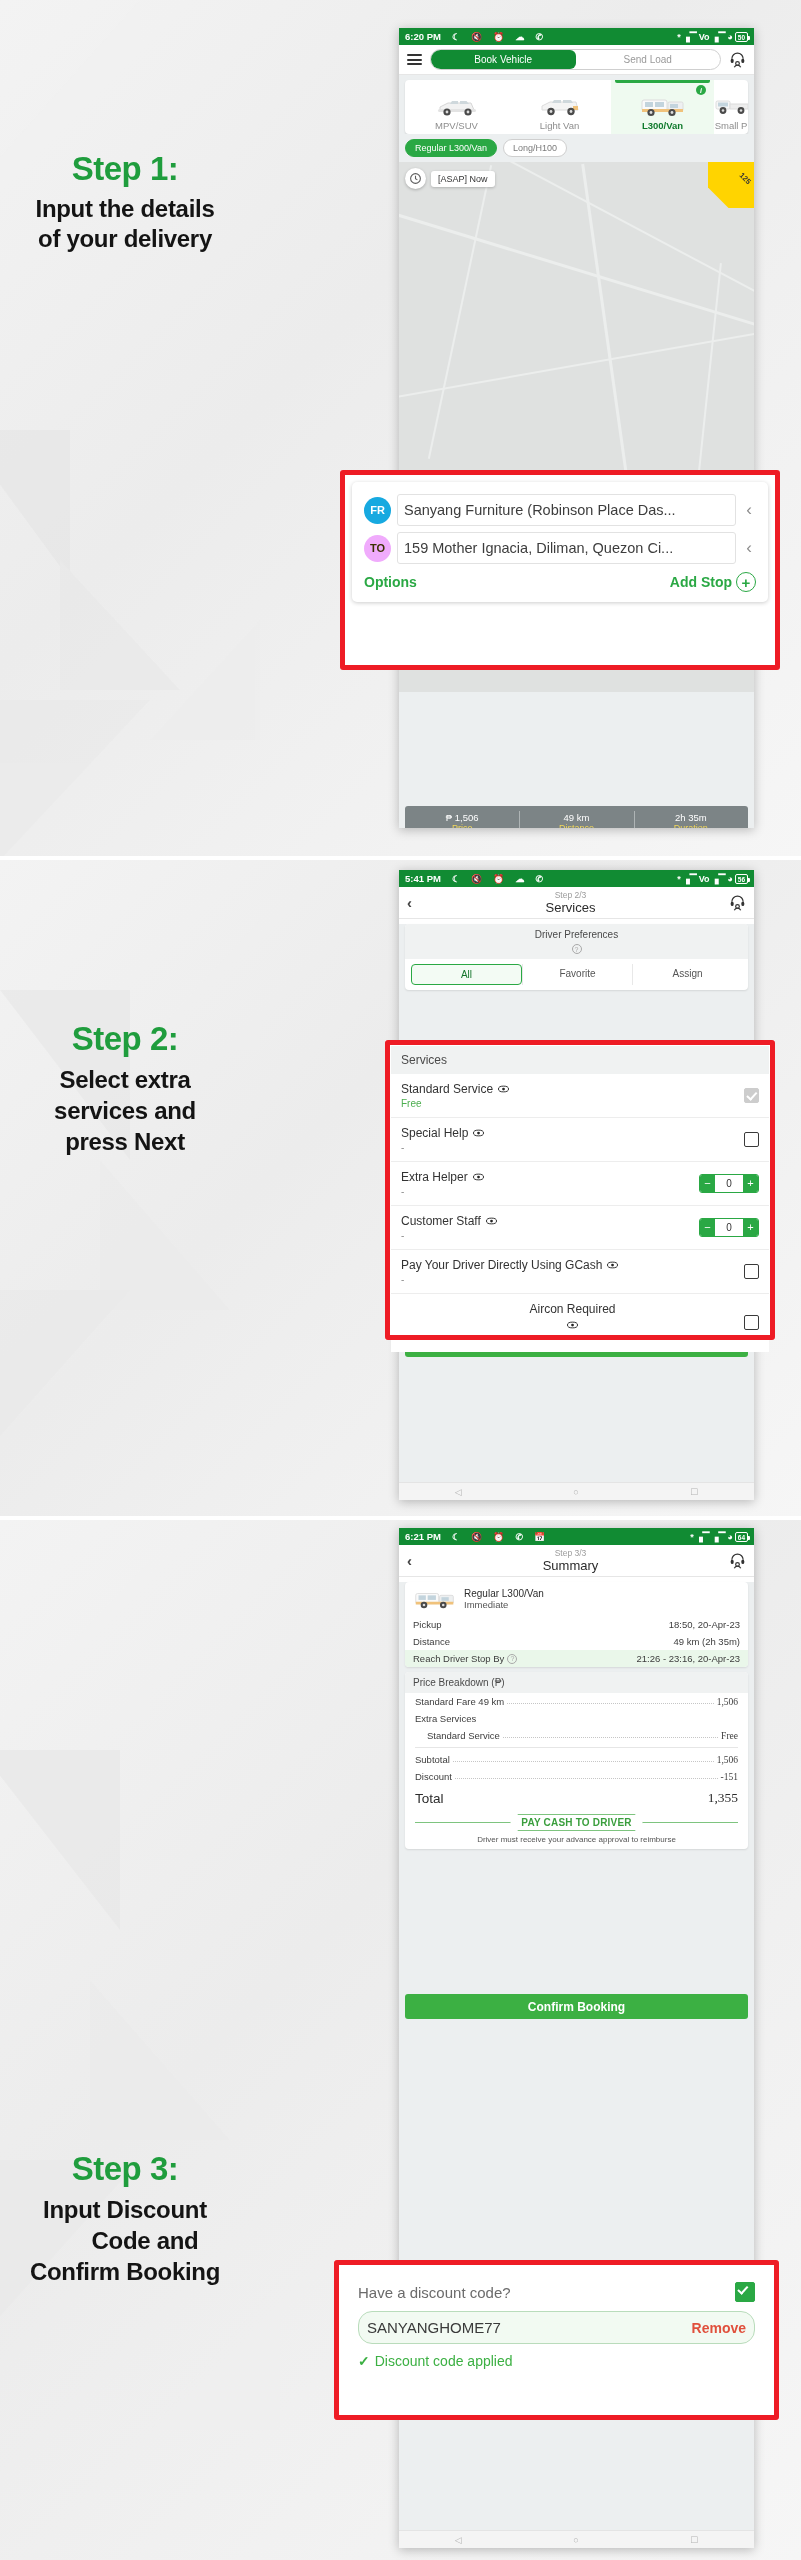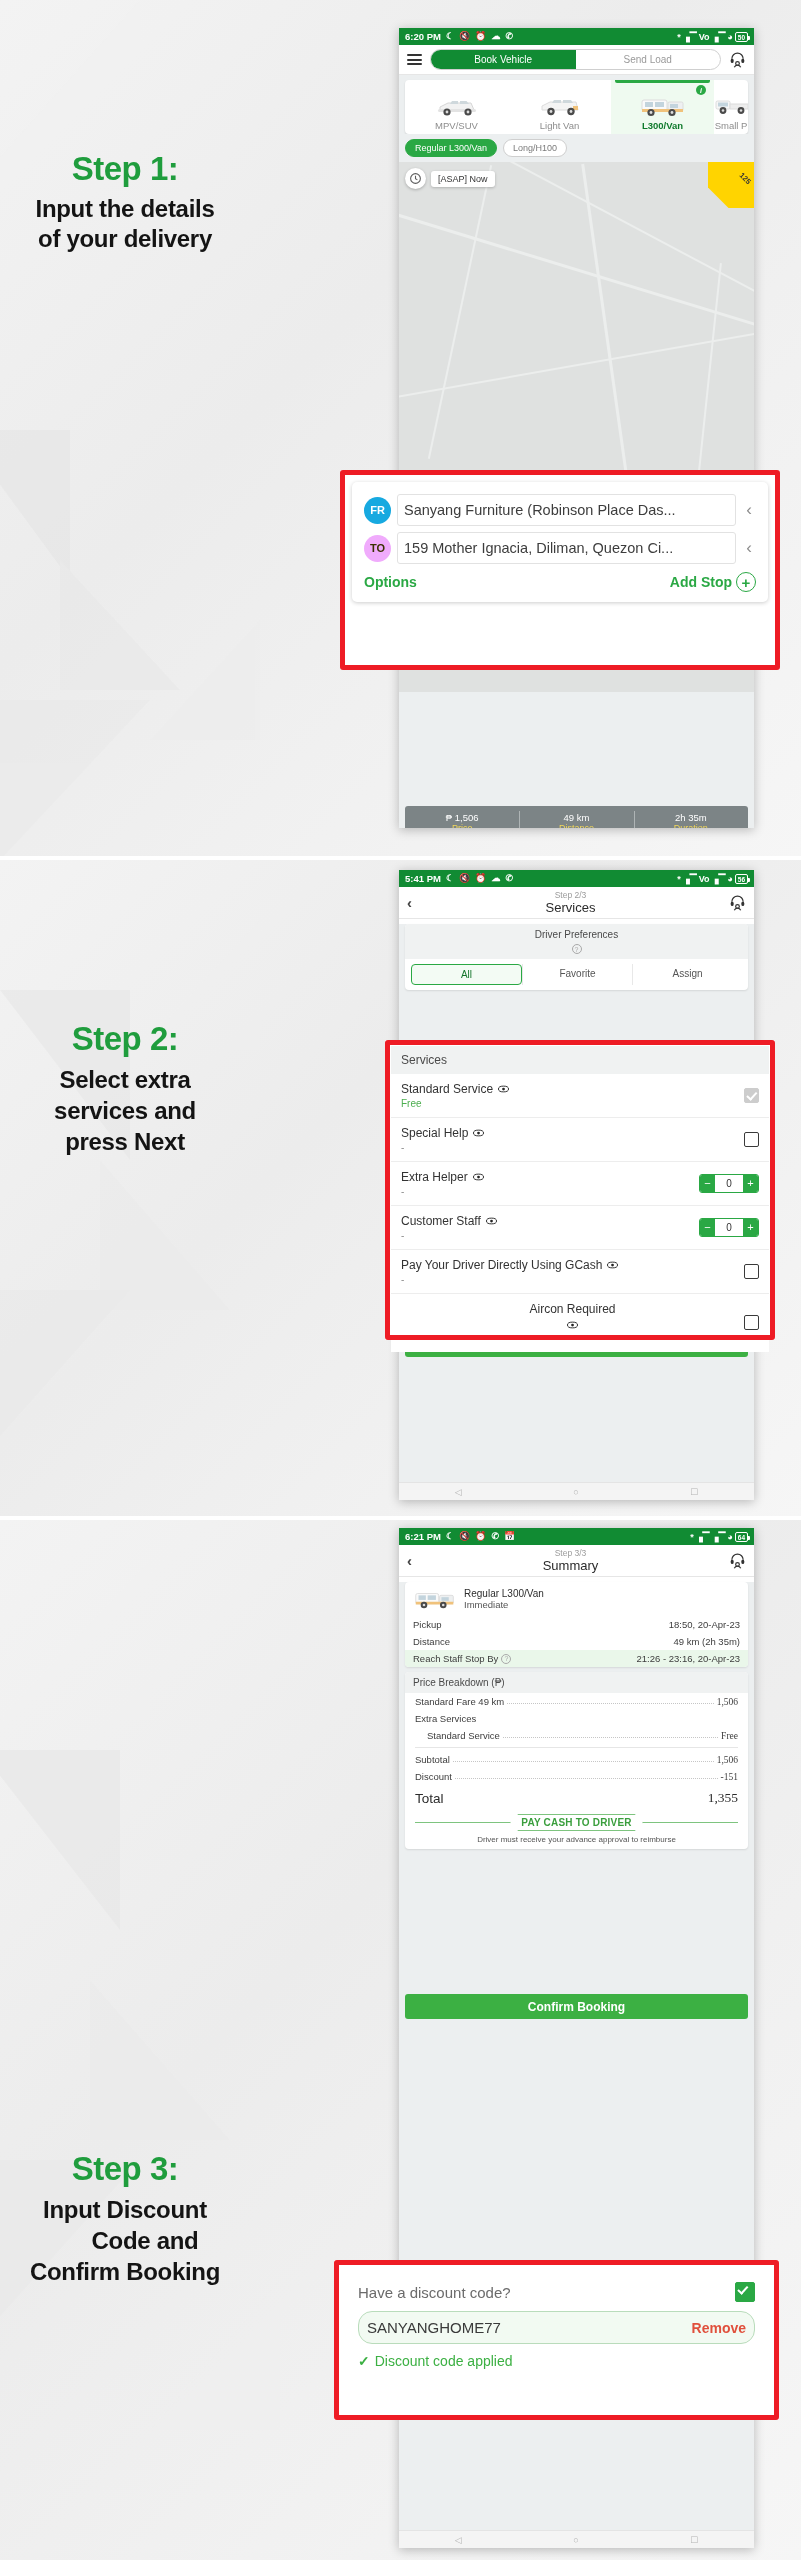--- a/index.html
+++ b/index.html
@@ -45,21 +45,21 @@
     position:absolute;
     background:#fff;
     box-shadow:0 2px 10px rgba(0,0,0,.25);
     overflow:hidden;
   }
   .statusbar {
     background:#118b33; color:#fff; height:17px;
     display:flex; align-items:center; justify-content:space-between;
     padding:0 6px; font-size:9.5px; font-weight:bold;
   }
-  .sb-left { display:flex; gap:5px; white-space:nowrap;}
+  .sb-left { display:flex; align-items:center; gap:11px; white-space:nowrap;}
   .sb-right { display:flex; align-items:center; gap:2px; font-size:8px;}
   .sb-ico { font-size:9px; }
   .batt {
     border:1.2px solid #fff; border-radius:2px; padding:0 2px;
     font-size:6.5px; line-height:9px; height:10px; display:inline-block;
     position:relative;
   }
   .batt::after{content:"";position:absolute;right:-3px;top:3px;width:2px;height:4px;background:#fff;border-radius:0 1px 1px 0;}
 
   
@@ -70,21 +70,21 @@
   .hamburger { width:15px; display:flex; flex-direction:column; gap:2.5px; }
   .hamburger span { display:block; height:2px; background:#333; border-radius:1px; }
   .segment {
     flex:1; display:flex; height:21px; border:1px solid #cfcfcf;
     border-radius:11px; overflow:hidden; background:#fff;
   }
   .seg-btn {
     flex:1; display:flex; align-items:center; justify-content:center;
     font-size:10px; color:#9a9a9a;
   }
-  .seg-btn.active { background:#118b33; color:#fff; border-radius:0; font-weight:normal; }
+  .seg-btn.active { background:#118b33; color:#fff; border-radius:6px; font-weight:normal; }
   .headset {
     width:17px; height:17px; flex:0 0 17px; position:relative;
   }
   .headset svg{width:17px;height:17px;display:block;}
 
   
   .veh-wrap { background:#eceff0; padding:5px 6px 0; }
   .veh-card {
     background:#fff; border-radius:4px; display:flex; overflow:hidden;
     height:54px; box-shadow:0 1px 2px rgba(0,0,0,.12);
@@ -768,21 +768,21 @@
           <div class="kv">
             <span>Pickup</span>
             <span>18:50, 20-Apr-23</span>
           </div>
           <div class="kv">
             <span>Distance</span>
             <span>49 km (2h 35m)</span>
           </div>
           <div class="kv hl">
             <span class="q">
-              <span>Reach Staff Stop By</span>
+              <span>Reach Driver Stop By</span>
               <span class="qmark">?</span>
             </span>
             <span>21:26 - 23:16, 20-Apr-23</span>
           </div>
         </div>
 
         <div class="sum-card">
           <div class="pb-hd">Price Breakdown (₱)</div>
           <div class="ln">
             <span class="lbl">Standard Fare 49 km</span>

